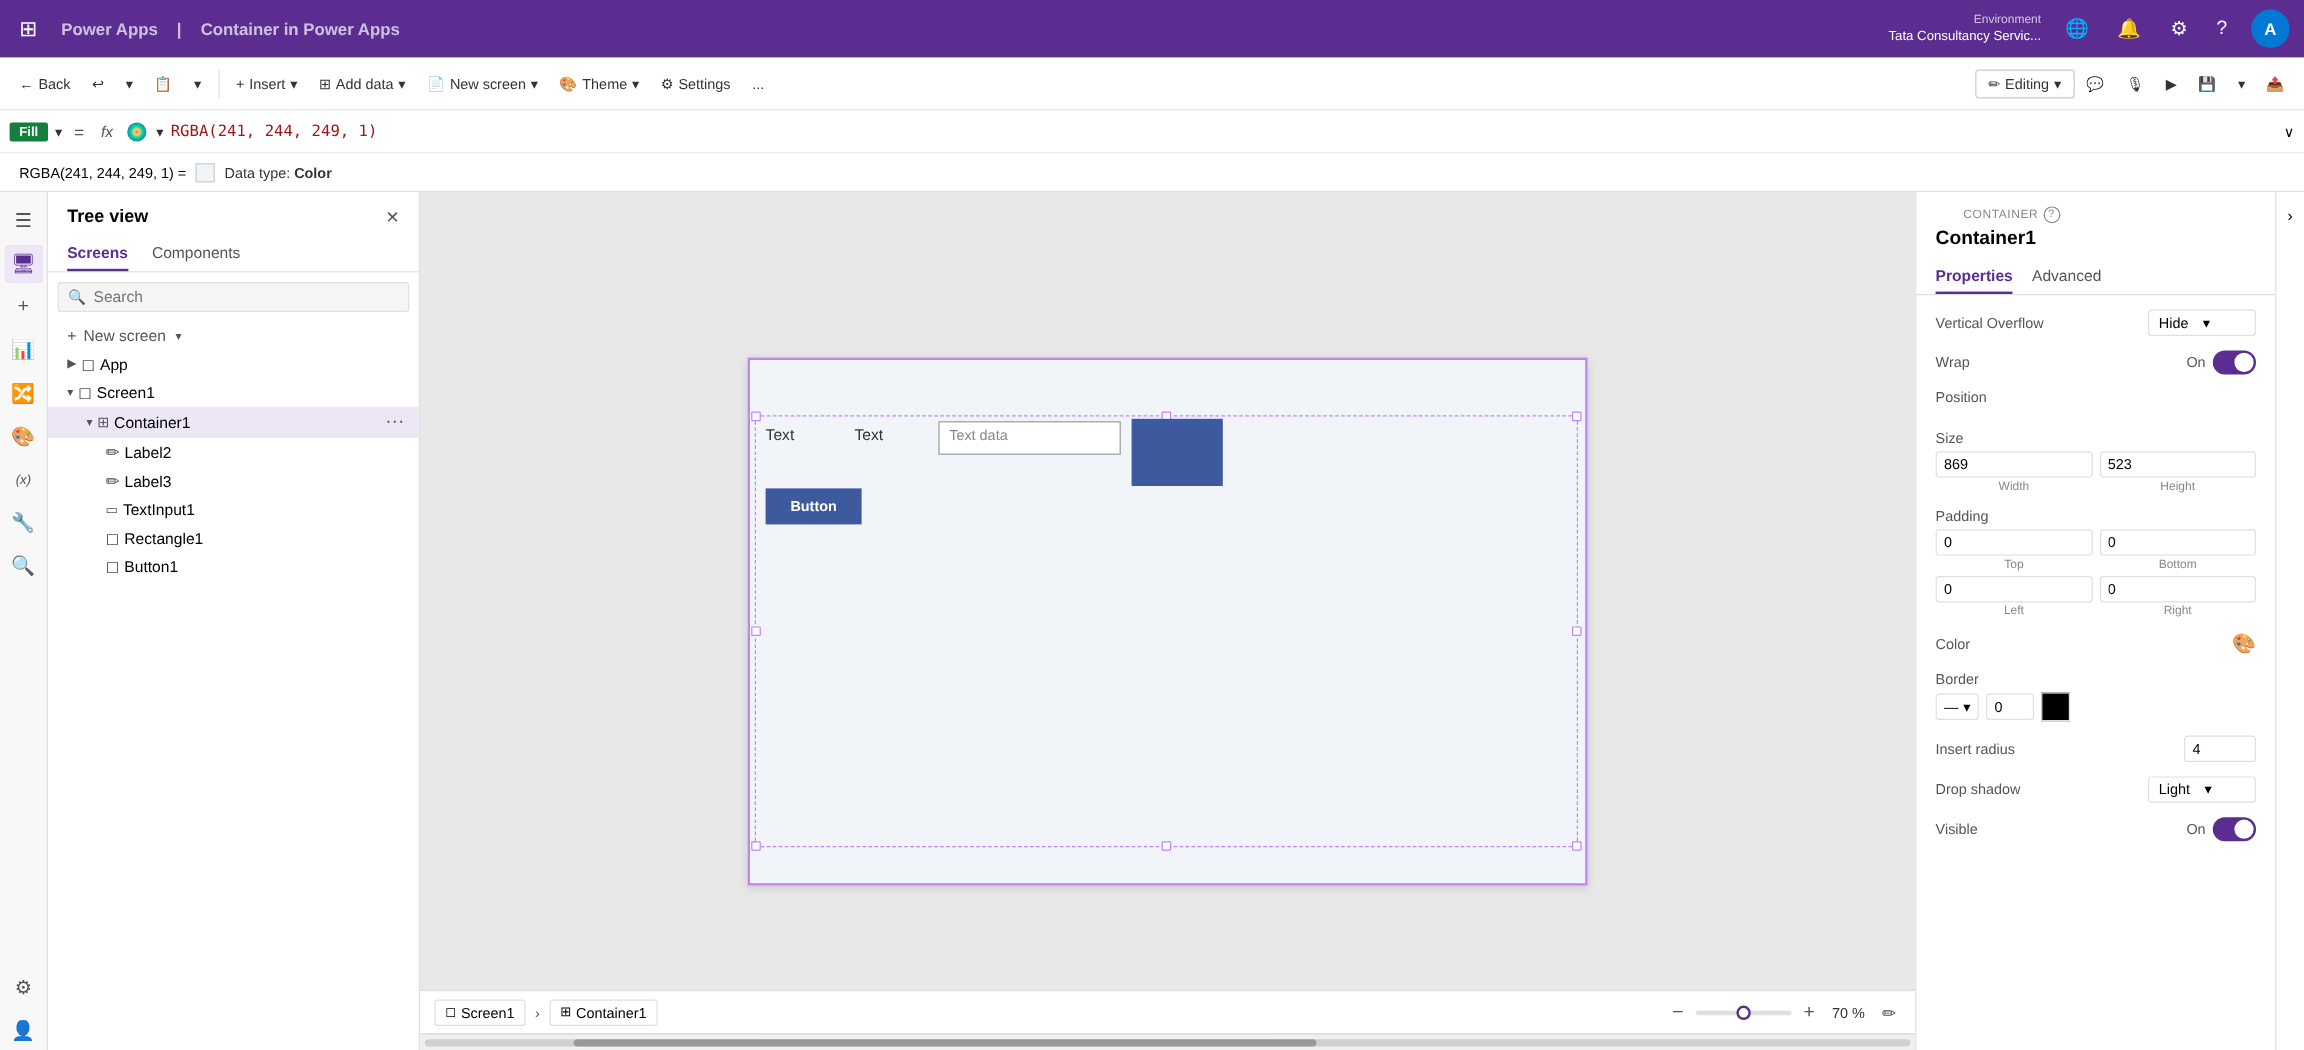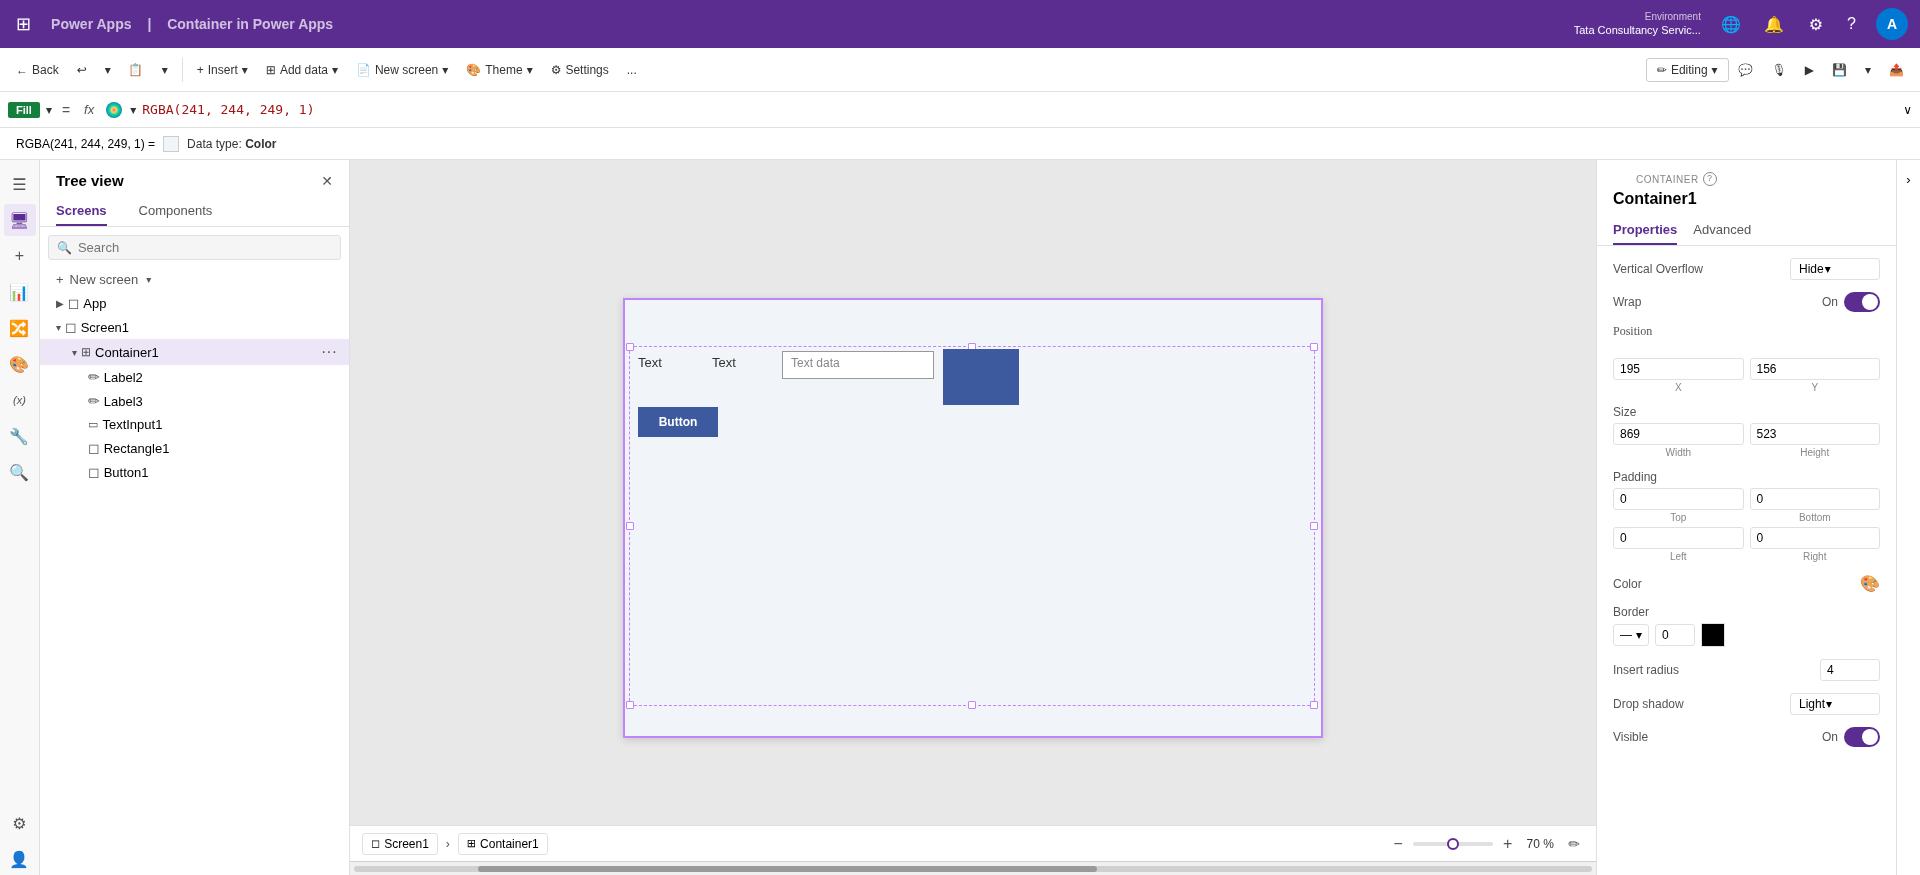--- a/index.html
+++ b/index.html
@@ -113,21 +113,21 @@
       font-size: 15px;
       font-weight: 600;
       display: flex;
       align-items: center;
       justify-content: space-between;
     }
     .tree-tabs {
       display: flex;
       padding: 0 16px;
       border-bottom: 1px solid #e0e0e0;
-      gap: 32px;
+      gap: 20px;
     }
     .tree-tab {
       font-size: 13px;
       padding: 6px 0;
       cursor: pointer;
       border-bottom: 2px solid transparent;
       color: #555;
     }
     .tree-tab.active { color: #5c2d91; border-bottom-color: #5c2d91; font-weight: 600; }
     .tree-search {
@@ -258,21 +258,21 @@
     }
     .props-panel-type { font-size: 10px; color: #888; text-transform: uppercase; letter-spacing: 0.5px; display: flex; align-items: center; gap: 4px; }
     .props-panel-title { font-size: 16px; font-weight: 600; padding: 0 16px 8px; }
     .props-tabs { display: flex; padding: 0 16px; border-bottom: 1px solid #e0e0e0; gap: 16px; }
     .props-tab { font-size: 13px; padding: 6px 0; cursor: pointer; border-bottom: 2px solid transparent; color: #555; }
     .props-tab.active { color: #5c2d91; border-bottom-color: #5c2d91; font-weight: 600; }
     .props-content { padding: 12px 16px; display: flex; flex-direction: column; gap: 12px; }
     .prop-row { display: flex; align-items: center; justify-content: space-between; }
     .prop-label { font-size: 12px; color: #555; flex: 1; }
     .prop-select {
-      display: flex; align-items: center; gap: 1px;
+      display: flex; align-items: center; gap: 12px;
       border: 1px solid #e0e0e0; border-radius: 3px;
       padding: 3px 8px; background: white; cursor: pointer; min-width: 90px; font-size: 12px;
     }
     .toggle-on {
       width: 36px; height: 20px; background: #5c2d91; border-radius: 10px; position: relative; cursor: pointer;
     }
     .toggle-on::after { content: ''; position: absolute; right: 2px; top: 2px; width: 16px; height: 16px; background: white; border-radius: 50%; }
     .prop-xy-row { display: flex; gap: 6px; }
     .prop-xy-item { display: flex; flex-direction: column; gap: 2px; flex: 1; }
     .prop-xy-input { border: 1px solid #e0e0e0; border-radius: 3px; padding: 3px 6px; font-size: 12px; width: 100%; }
@@ -555,31 +555,21 @@
         </div>
       </div>
 
       <div class="prop-row">
         <span class="prop-label">Wrap</span>
         <span style="font-size:12px;color:#555;margin-right:6px;">On</span>
         <div class="toggle-on"></div>
       </div>
 
       <div>
-        <span class="prop-label" style="display:block;margin-bottom:19px;font-family:Liberation Serif, serif;">Position</span>
-        <div class="prop-xy-row">
-          <div class="prop-xy-item">
-            <input class="prop-xy-input" value="195" style="">
-            <div class="prop-xy-label">X</div>
-          </div>
-          <div class="prop-xy-item">
-            <input class="prop-xy-input" value="156" style="">
-            <div class="prop-xy-label">Y</div>
-          </div>
-        </div>
+        <span class="prop-label" style="display:block;margin-bottom:8px;">Position</span>
       </div>
 
       <div>
         <span class="prop-label" style="display:block;margin-bottom:4px;">Size</span>
         <div class="prop-xy-row">
           <div class="prop-xy-item">
             <input class="prop-xy-input" value="869" style="">
             <div class="prop-xy-label">Width</div>
           </div>
           <div class="prop-xy-item">

